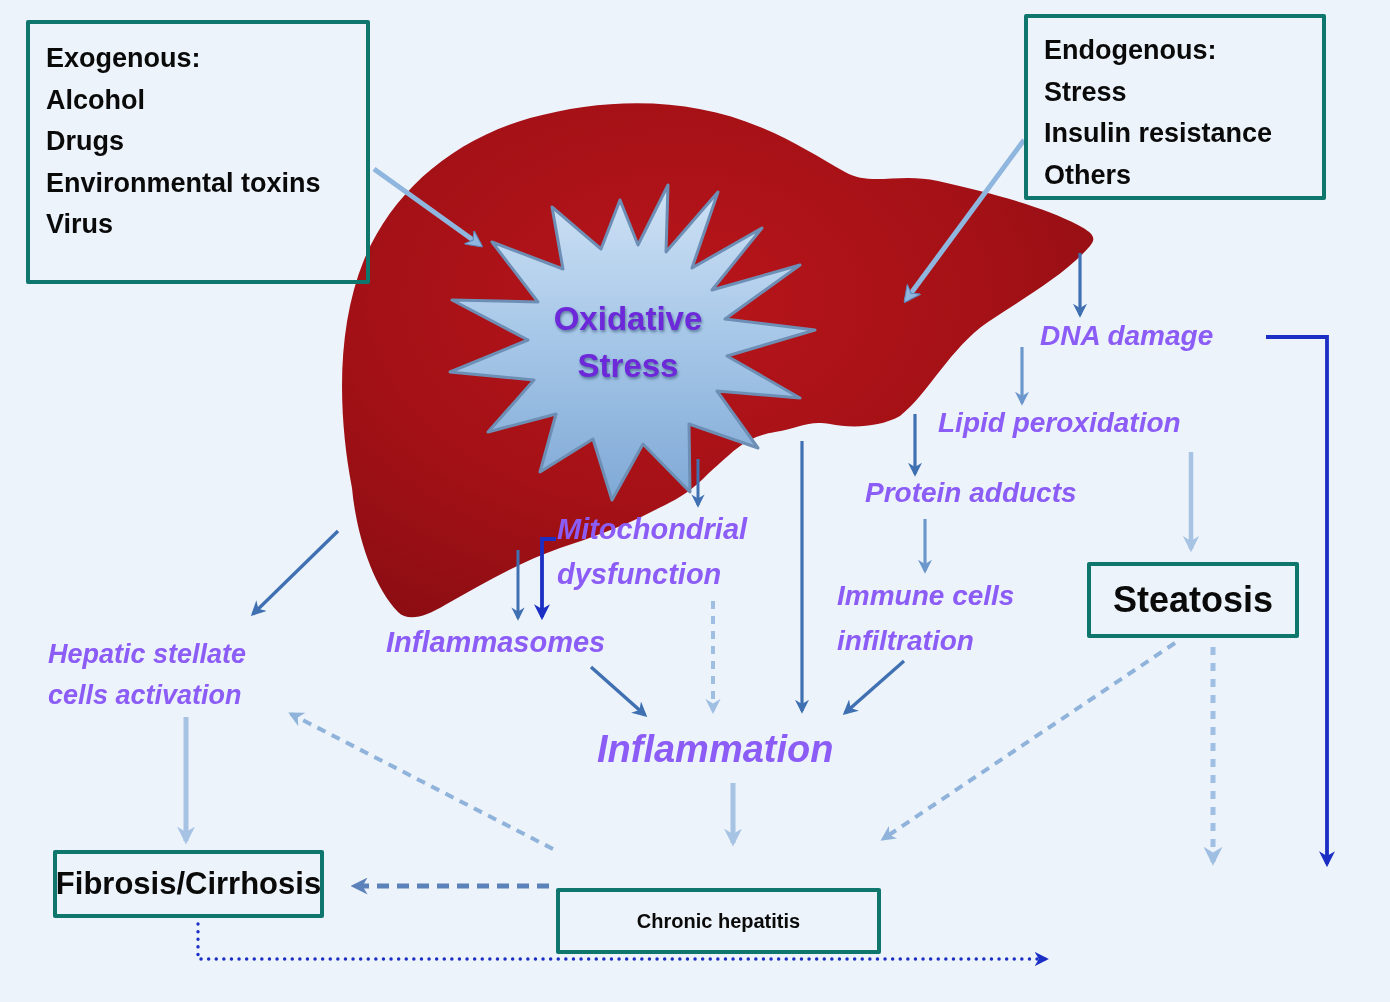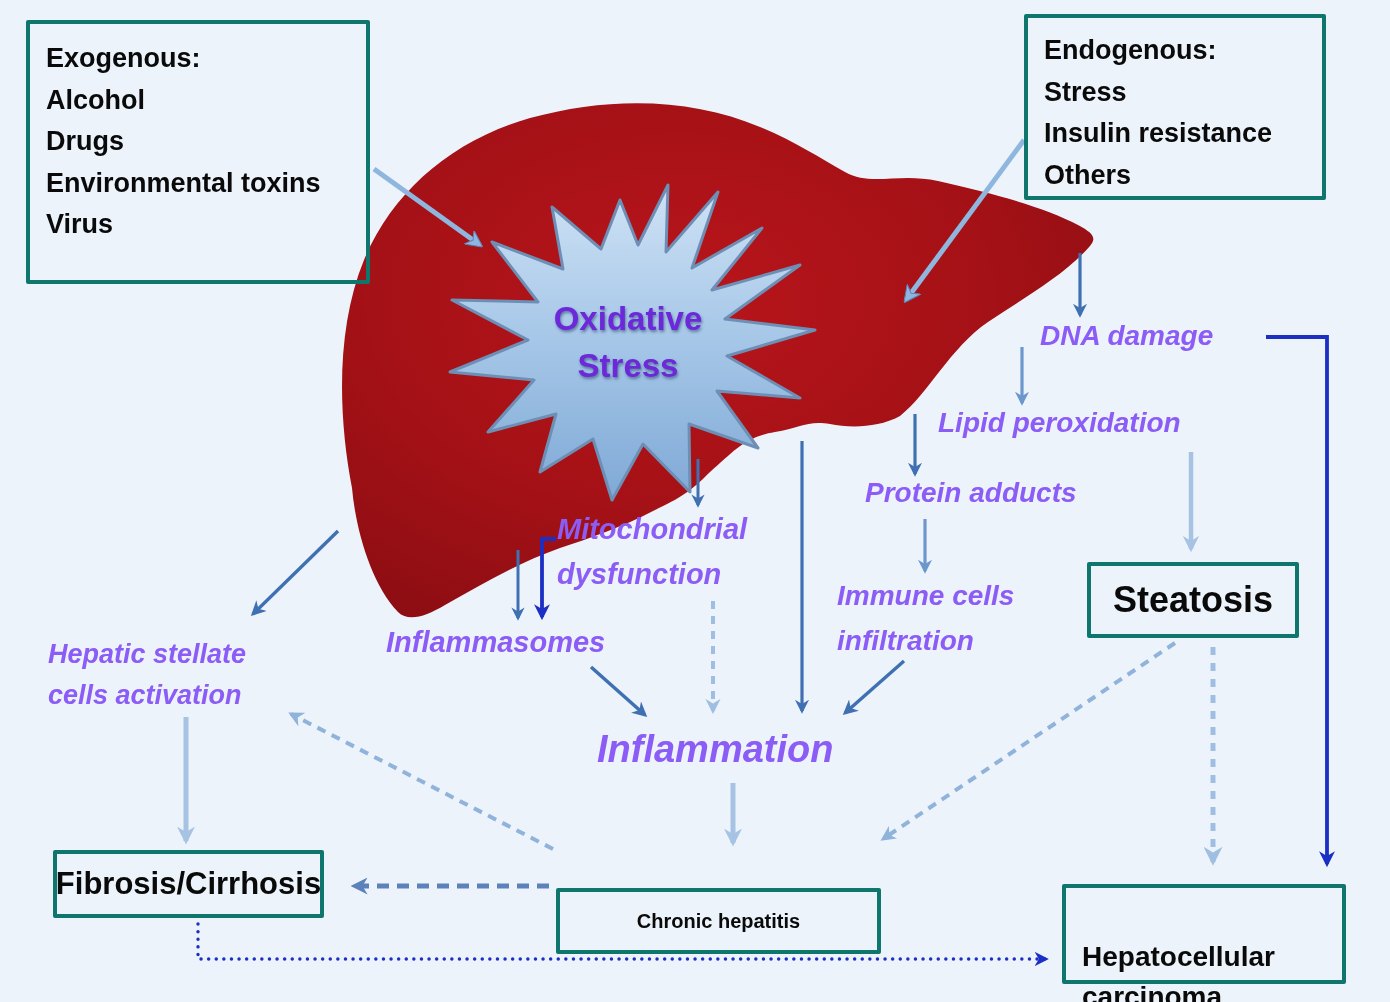--- a/index.html
+++ b/index.html
@@ -168,18 +168,14 @@
   </div>
 
   <div class="node-box center-box" style="left:556px;top:850px;width:325px;height:66px;font-size:20px;margin-top:38px;">
     <span>Chronic hepatitis</span>
   </div>
 
   <div class="node-box center-box" style="left:17px;top:850px;width:271px;height:68px;font-size:31px;margin-left:36px;">
     <span>Fibrosis/Cirrhosis</span>
   </div>
 
-  <div class="node-box" style="left:1062px;top:884px;width:284px;height:100px;font-size:28px;line-height:1.45;padding:8px 0 0 16px;white-space:pre-line;">
-    <span>Hepatocellular
-carcinoma</span>
-  </div>
 
 </div>
 
 </body></html>

